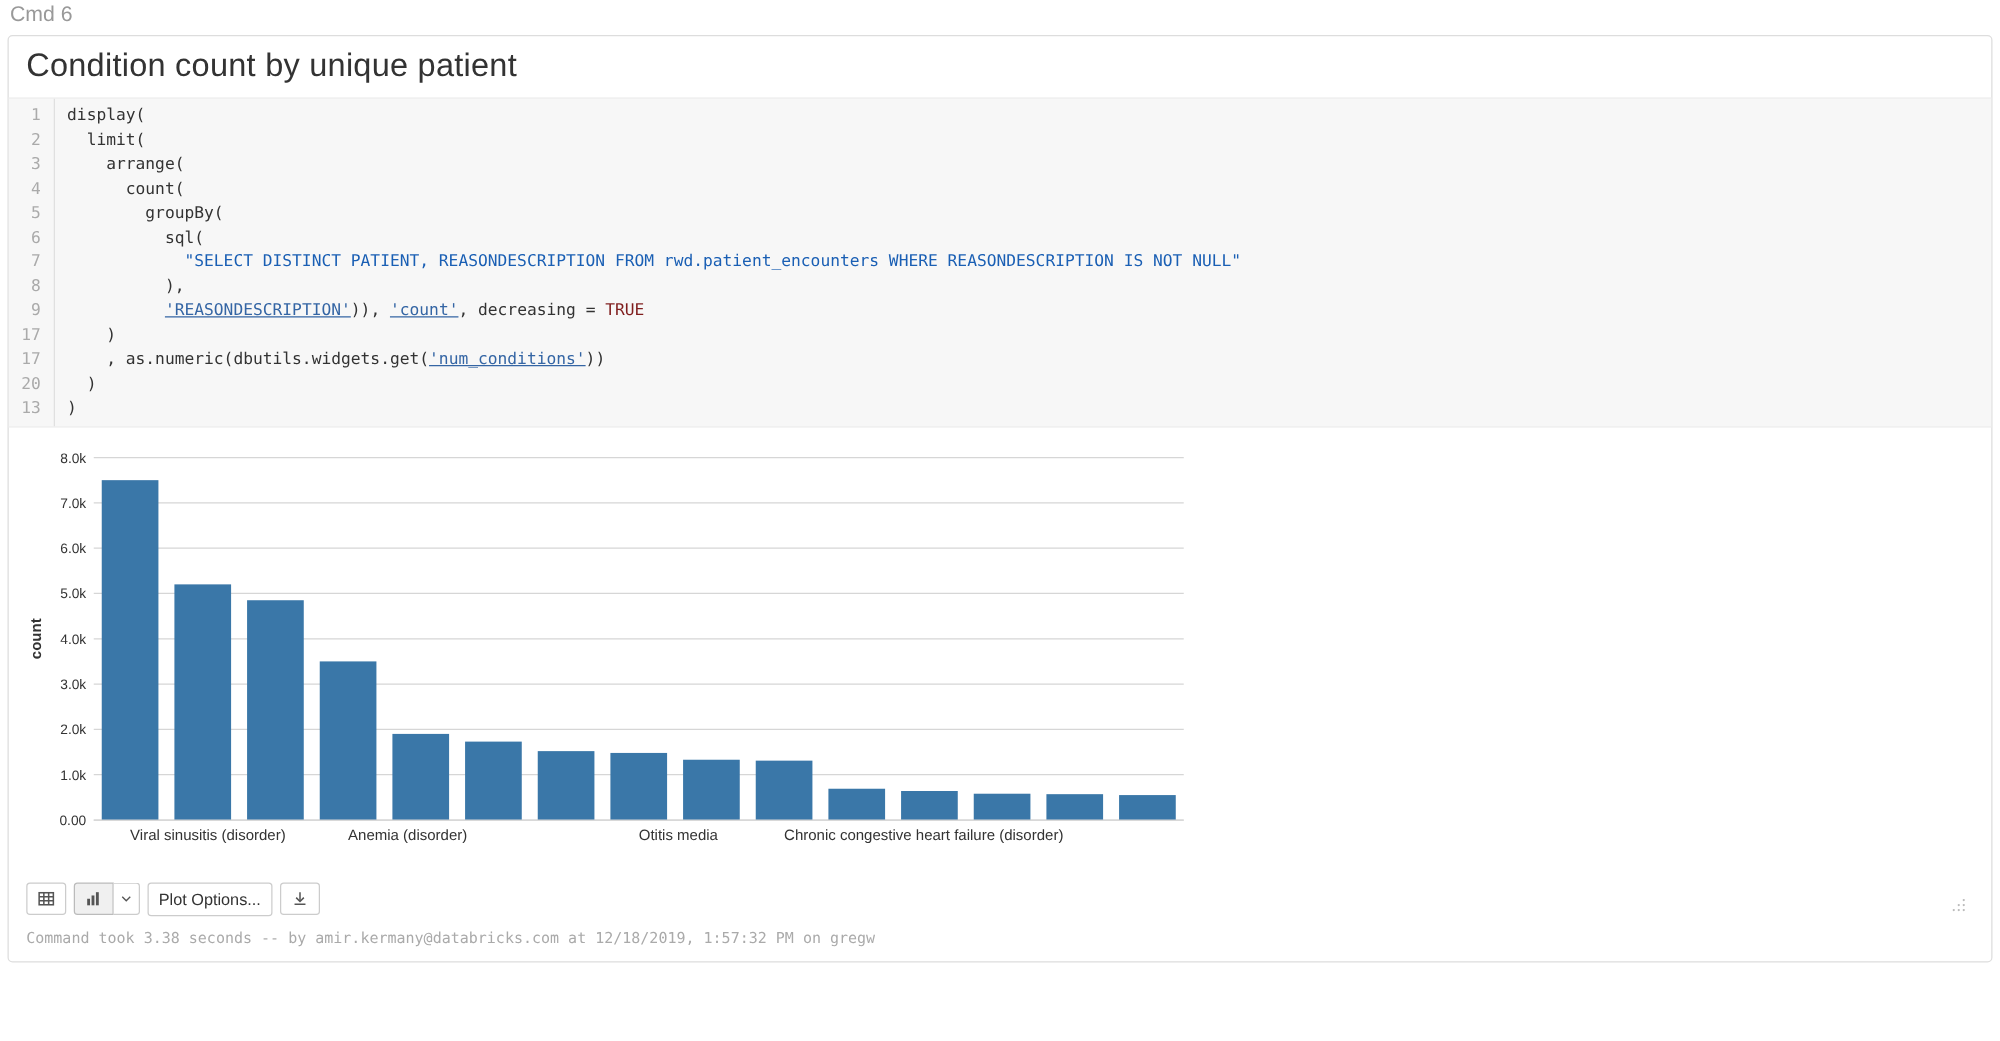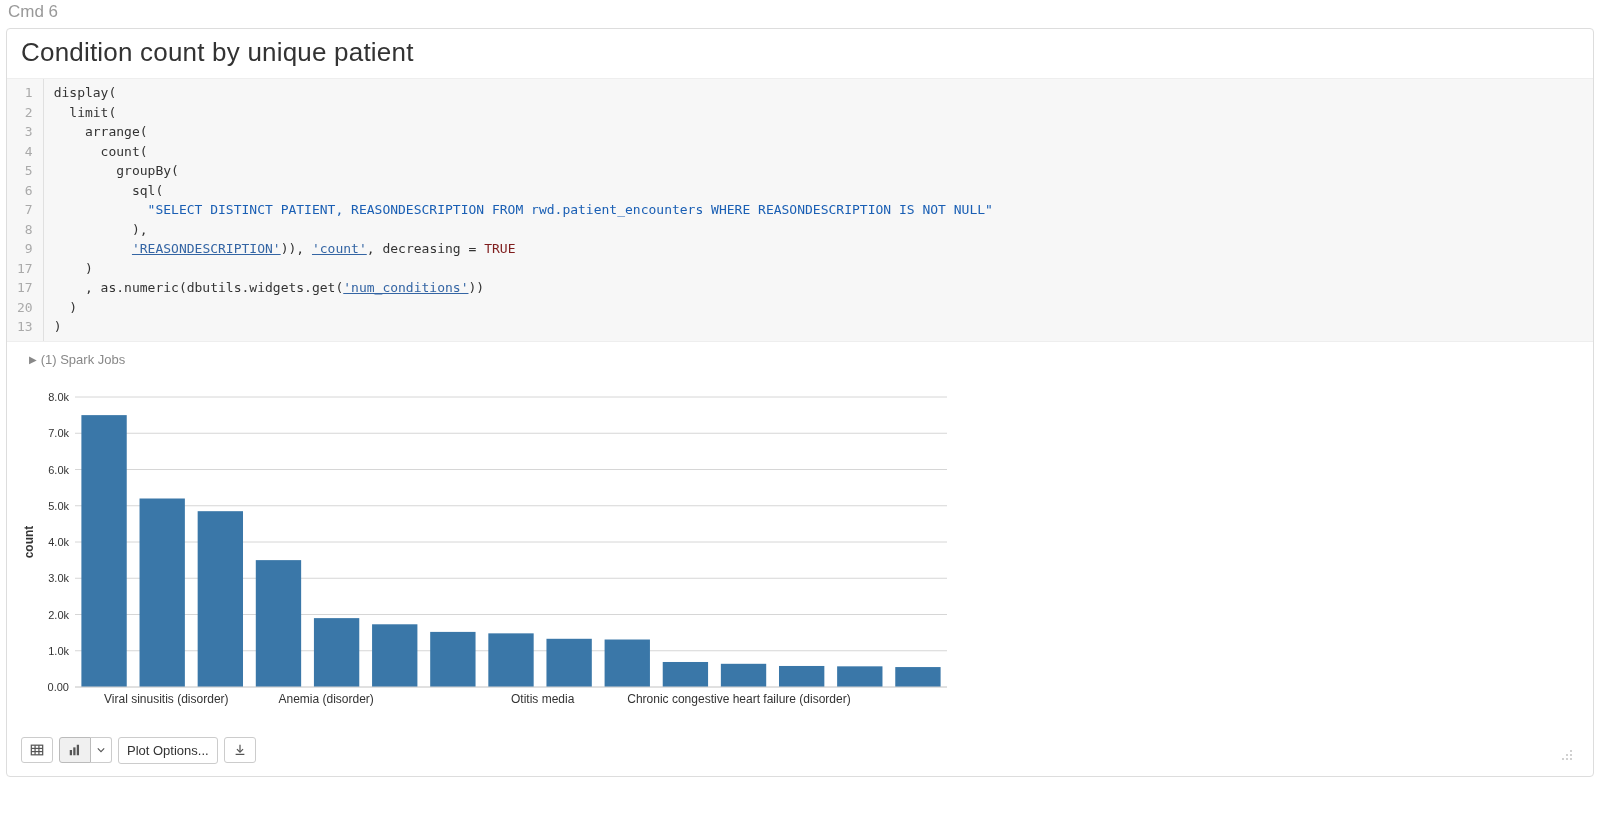--- a/index.html
+++ b/index.html
@@ -55,23 +55,20 @@
         <div>8</div>
         <div>9</div>
         <div>17</div>
         <div>17</div>
         <div>20</div>
         <div>13</div>
       </div>
     <div class="code" id="code"><div>display(</div><div>  limit(</div><div>    arrange(</div><div>      count(</div><div>        groupBy(</div><div>          sql(</div><div>            <span class="tok-str">"SELECT DISTINCT PATIENT, REASONDESCRIPTION FROM rwd.patient_encounters WHERE REASONDESCRIPTION IS NOT NULL"</span></div><div>          ),</div><div>          <span class="tok-key">'REASONDESCRIPTION'</span>)), <span class="tok-key">'count'</span>, decreasing = <span class="tok-kw">TRUE</span></div><div>    )</div><div>    , as.numeric(dbutils.widgets.get(<span class="tok-key">'num_conditions'</span>))</div><div>  )</div><div>)</div></div>
   </div>
 
-  <div class="spark-jobs">
-    <span class="tri">▶</span><span>(1) Spark Jobs</span>
-  </div>
 
   <div class="chart-wrap">
     <svg class="chart" id="chart" width="940" height="340">
         <g class="grid">
           <line class="grid" x1="58" y1="304" x2="930" y2="304" stroke="#d6d6d6"></line>
           <text class="tick-label" x="52" y="308" text-anchor="end">0.00</text>
           <line class="grid" x1="58" y1="267.75" x2="930" y2="267.75" stroke="#d6d6d6"></line>
           <text class="tick-label" x="52" y="271.75" text-anchor="end">1.0k</text>
           <line class="grid" x1="58" y1="231.5" x2="930" y2="231.5" stroke="#d6d6d6"></line>
           <text class="tick-label" x="52" y="235.5" text-anchor="end">2.0k</text>
@@ -151,13 +148,14 @@
         <circle cx="10" cy="2" r="0.9" fill="#bbb"></circle>
         <circle cx="6" cy="6" r="0.9" fill="#bbb"></circle>
           <circle cx="10" cy="6" r="0.9" fill="#bbb"></circle>
         <circle cx="2" cy="10" r="0.9" fill="#bbb"></circle>
           <circle cx="6" cy="10" r="0.9" fill="#bbb"></circle>
           <circle cx="10" cy="10" r="0.9" fill="#bbb"></circle>
       </svg>
     </span>
   </div>
 
+  <div class="footer">Command took 3.38 seconds -- by amir.kermany@databricks.com at 12/18/2019, 1:57:32 PM on gregw</div>
 </div>
 
 </body></html>

